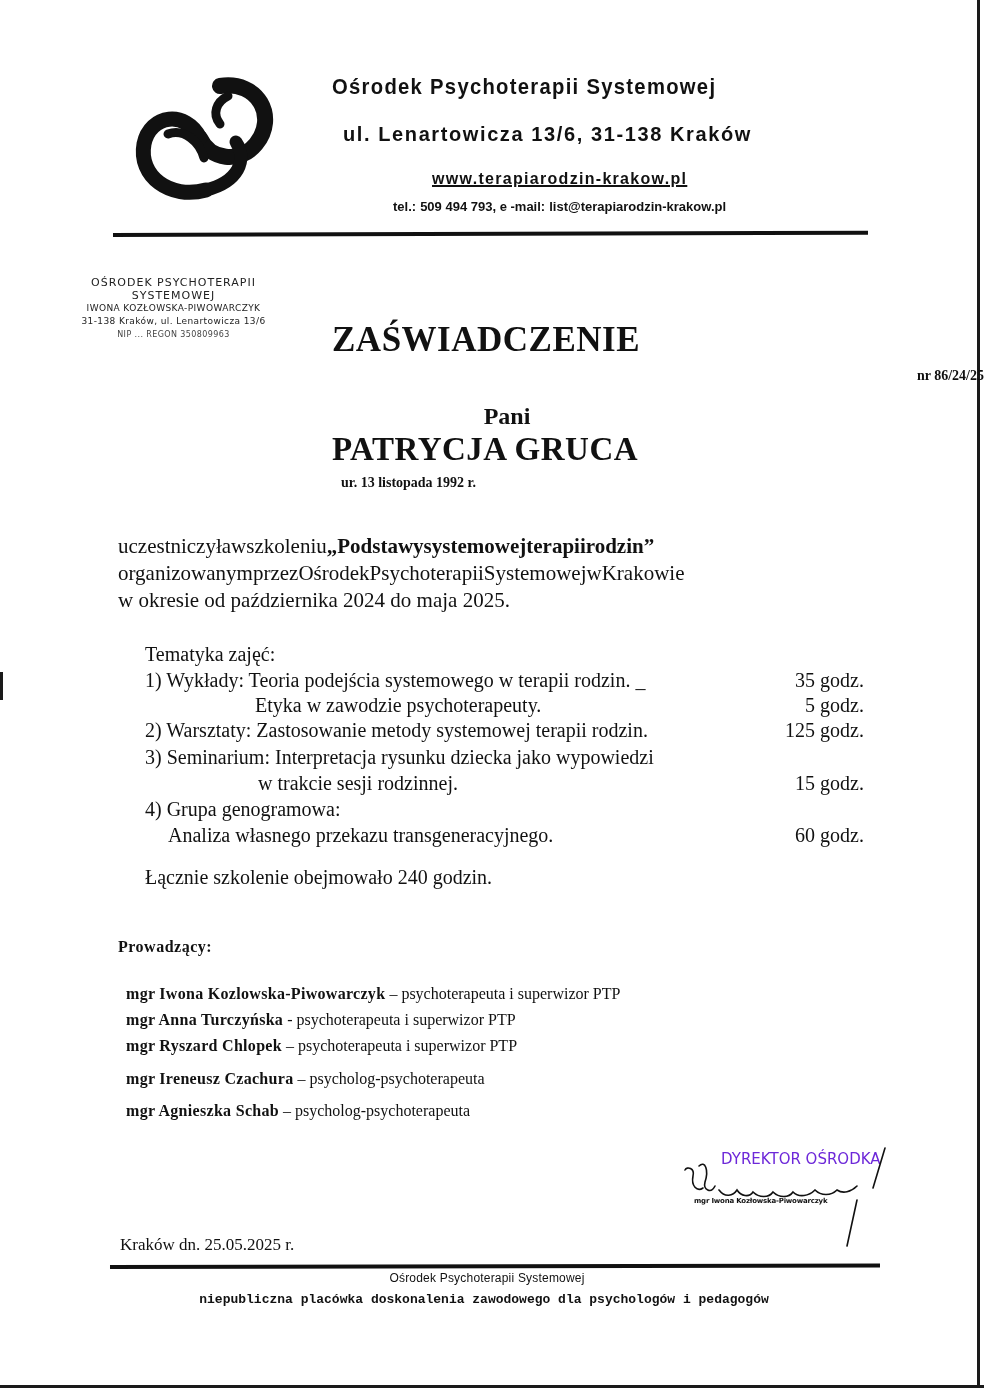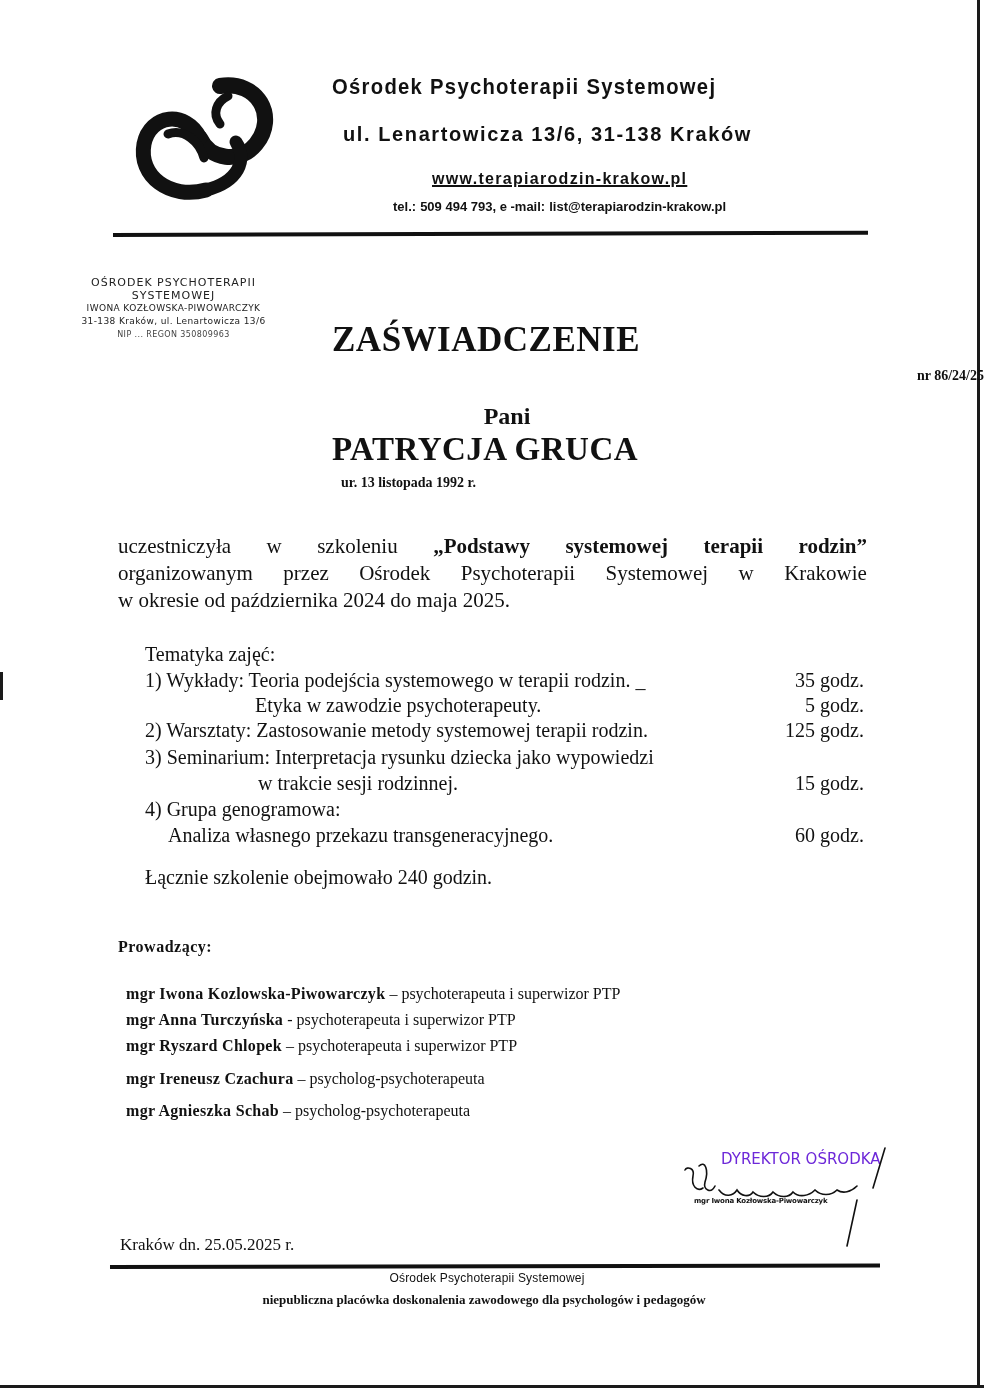--- a/index.html
+++ b/index.html
@@ -162,21 +162,20 @@
     
     .body-para {
       position: absolute;
       left: 118px; top: 533px;
       width: 749px;
       font-size: 21px;
       line-height: 27px;
     }
     .body-para .jline {
       display: flex;
-      justify-content: space-between;
       white-space: nowrap;
     }
     .body-para .jline b { font-weight: bold; }
     .body-para .last { white-space: nowrap; }
 
     
     .topics-heading {
       position: absolute;
       left: 145px; top: 643px;
       font-size: 20px;
@@ -265,21 +264,21 @@
       font-family: "Liberation Sans", sans-serif;
       font-size: 12px;
       letter-spacing: 0.2px;
     }
     .footer-line1 span { display: inline-block; margin-left: -10px; }
     .footer-line2 {
       position: absolute;
       left: 0; width: 984px;
       top: 1292px;
       text-align: center;
-      font-family: Liberation Serif, serif;
+      font-family: Liberation Mono, monospace;
       font-size: 13px;
       font-weight: bold;
     }
     .footer-line2 span { display: inline-block; margin-left: -16px; }
   </style>
 </head>
 <body>
 
 <div class="page-edge-right"></div>
 <div class="page-edge-bottom"></div>

